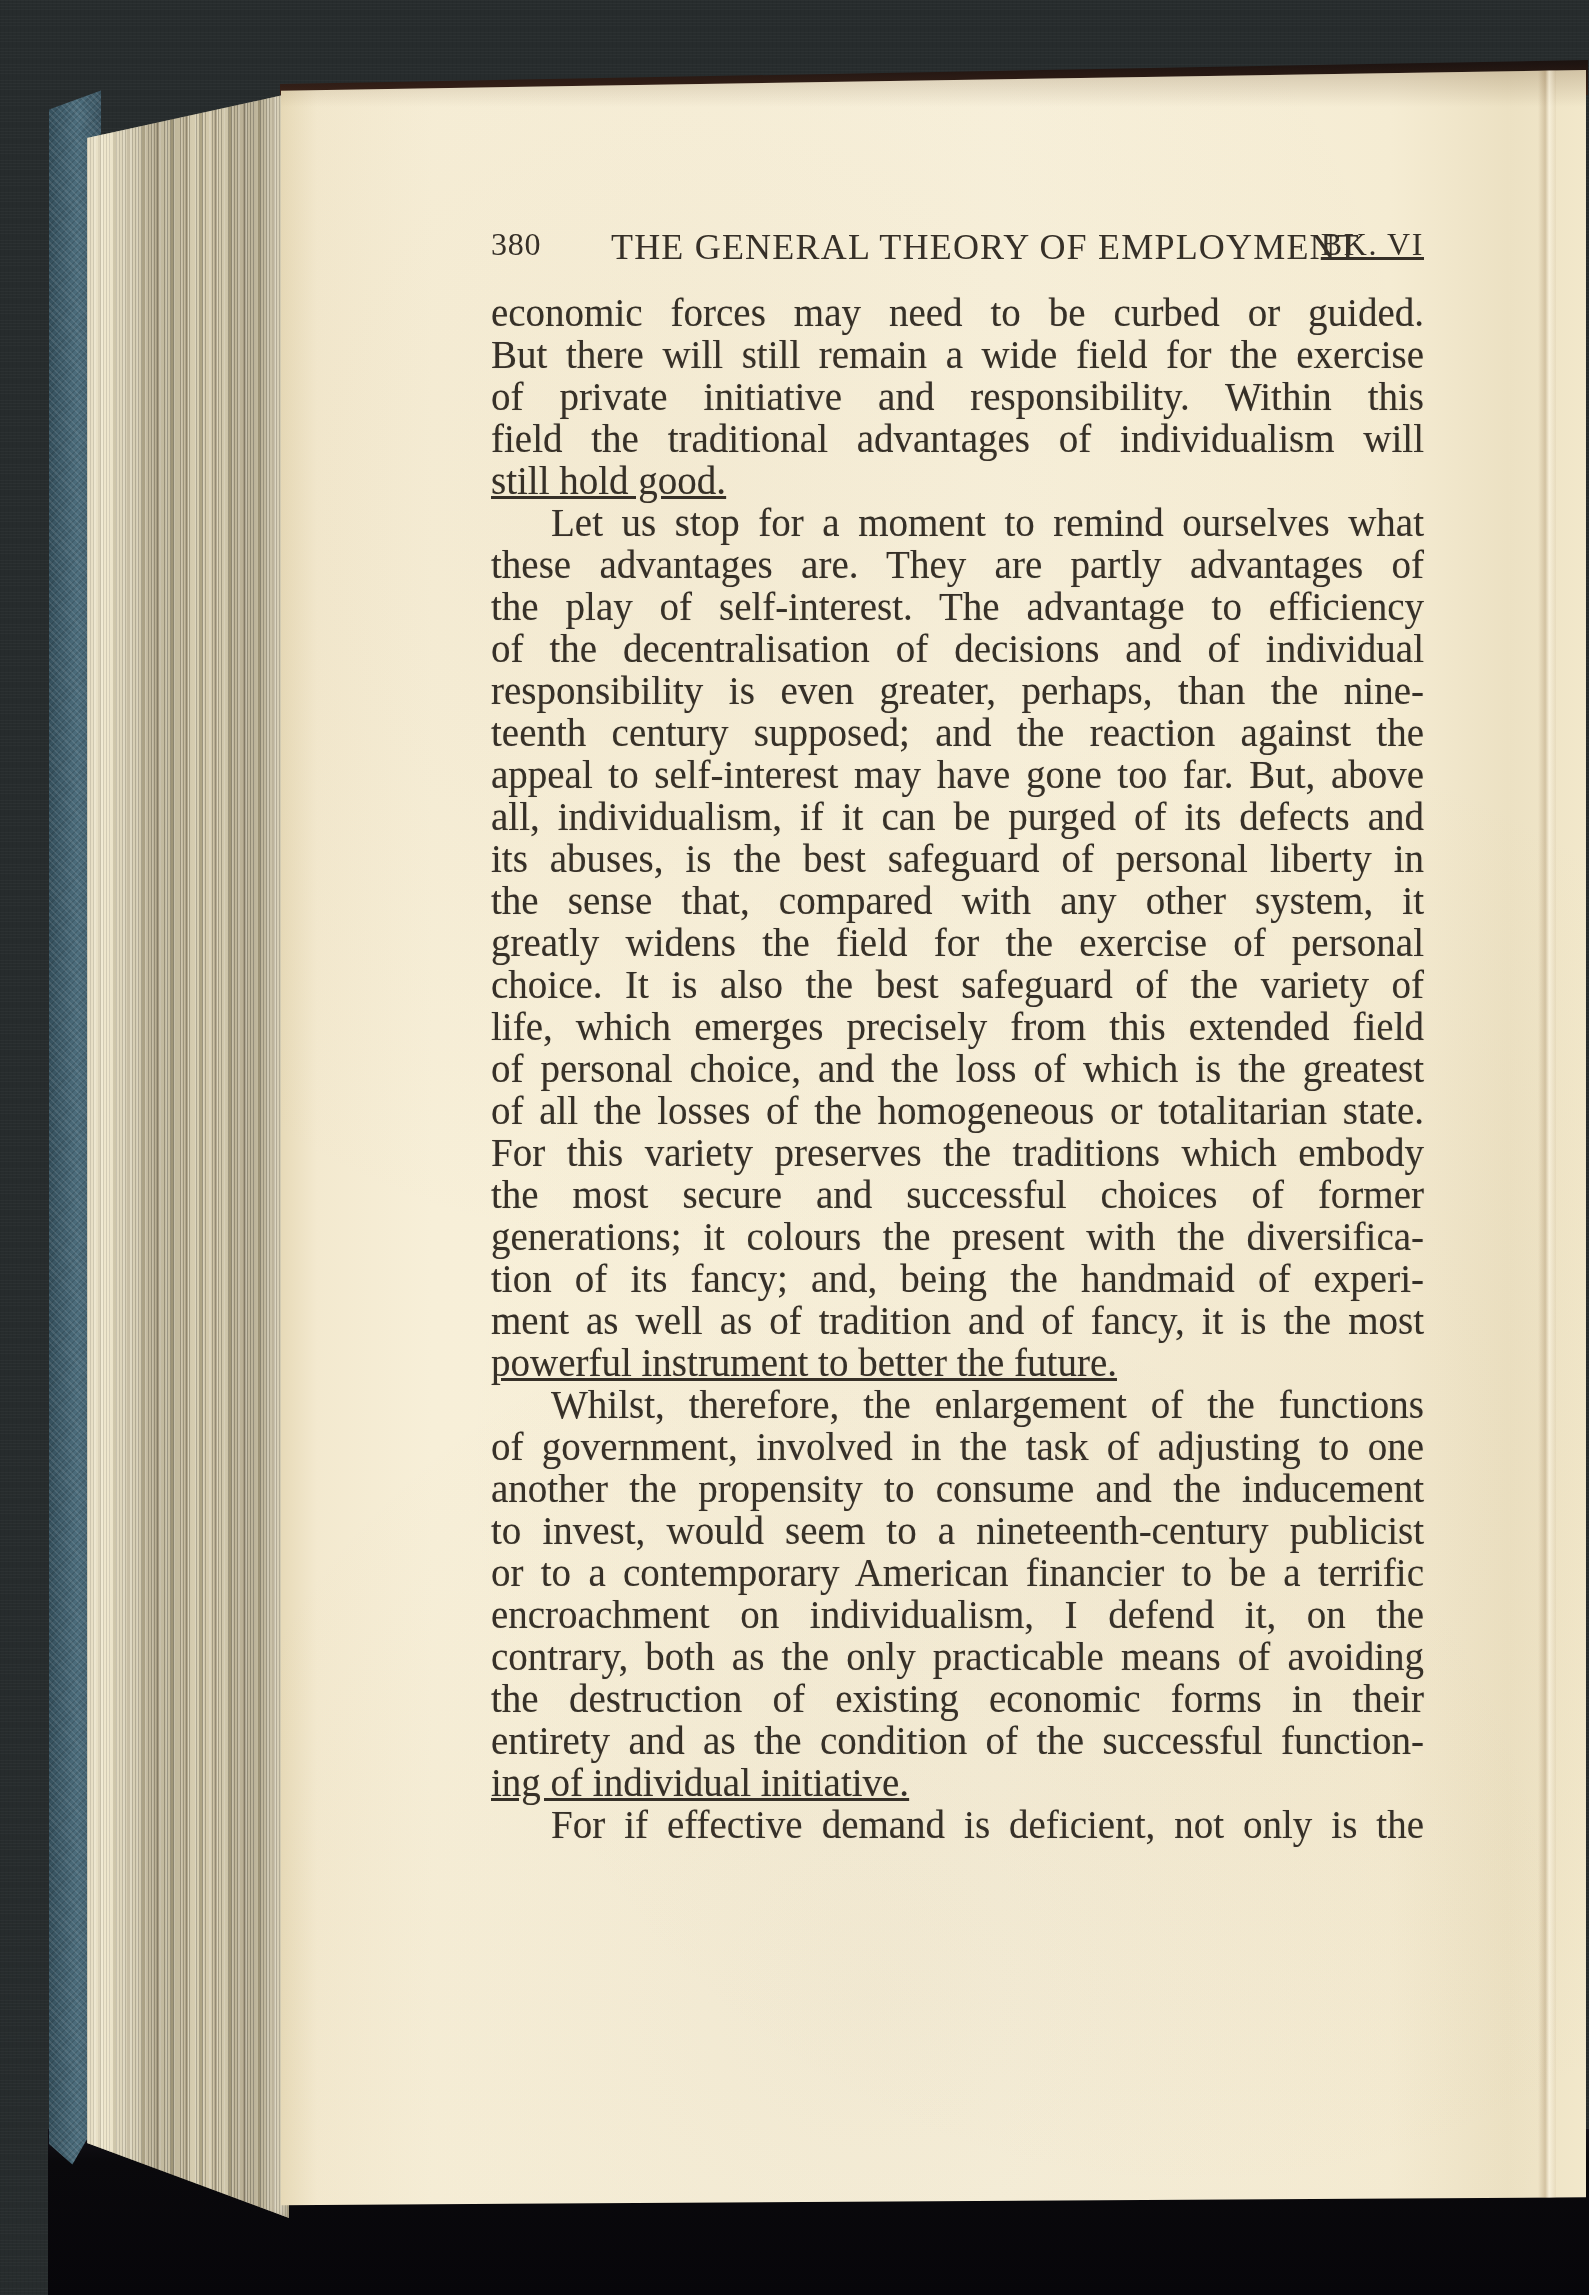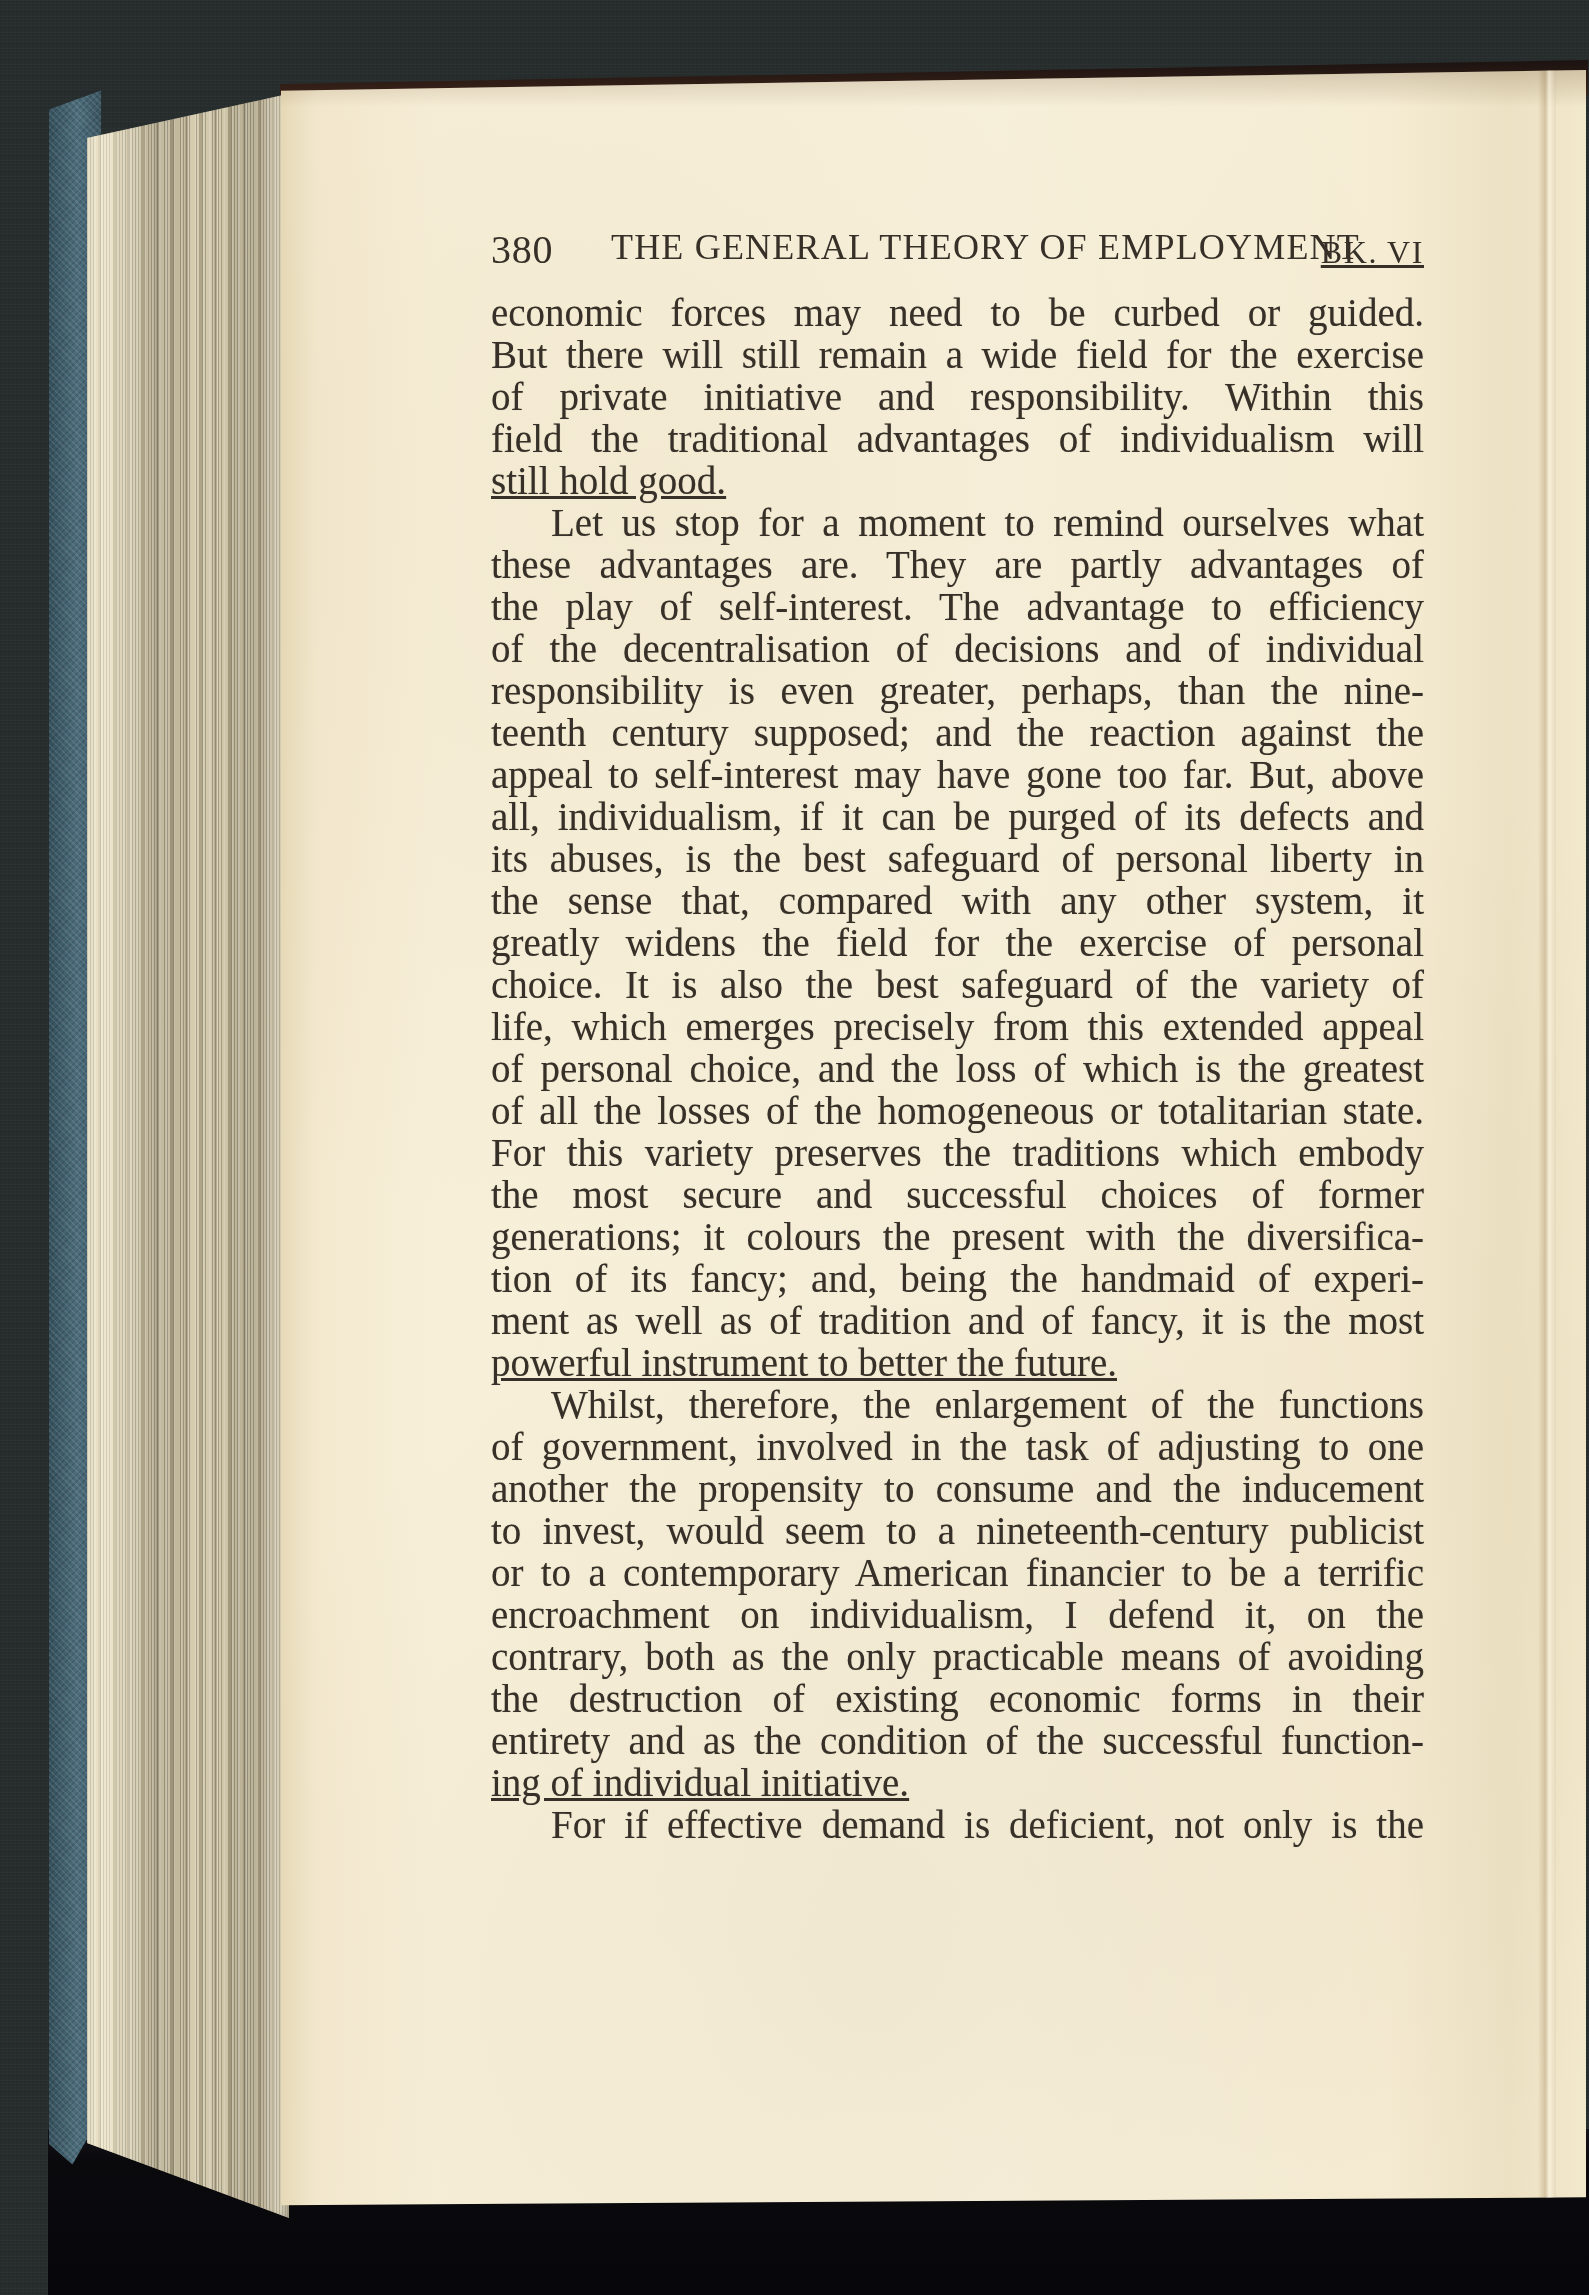--- a/index.html
+++ b/index.html
@@ -63,21 +63,21 @@
       radial-gradient(circle at 30% 20%, rgba(160,120,60,.05), transparent 40%),
       radial-gradient(circle at 70% 65%, rgba(160,120,60,.05), transparent 45%),
       radial-gradient(circle at 45% 90%, rgba(120,90,40,.05), transparent 35%);
   }
   .textblock{
     position:absolute;left:210px;top:156px;width:933px;color:#363028;
   }
   .pageheader{
     position:relative;display:flex;align-items:baseline;justify-content:space-between;height:45px;
   }
-  .pagenum{font-size:40px;letter-spacing:0.8px;}
+  .pagenum{font-size:32px;letter-spacing:0.8px;}
   .runtitle{
     position:absolute;left:53%;transform:translateX(-50%);
     font-size:36px;letter-spacing:1.2px;white-space:nowrap;
   }
   .bkmark{font-size:32px;letter-spacing:1.6px;text-decoration:underline;}
   .bodytext{
     margin-top:20.7px;font-size:39px;line-height:42px;
     text-shadow:0 0 0.8px rgba(70,58,44,.35);
   }
   .line{text-align:justify;text-align-last:justify;}
@@ -117,21 +117,21 @@
             <div class="line">the play of self-interest. The advantage to efficiency</div>
             <div class="line">of the decentralisation of decisions and of individual</div>
             <div class="line">responsibility is even greater, perhaps, than the nine-</div>
             <div class="line">teenth century supposed; and the reaction against the</div>
             <div class="line">appeal to self-interest may have gone too far. But, above</div>
             <div class="line">all, individualism, if it can be purged of its defects and</div>
             <div class="line">its abuses, is the best safeguard of personal liberty in</div>
             <div class="line">the sense that, compared with any other system, it</div>
             <div class="line">greatly widens the field for the exercise of personal</div>
             <div class="line">choice. It is also the best safeguard of the variety of</div>
-            <div class="line">life, which emerges precisely from this extended appeal</div>
+            <div class="line">life, which emerges precisely from this extended field</div>
             <div class="line">of personal choice, and the loss of which is the greatest</div>
             <div class="line">of all the losses of the homogeneous or totalitarian state.</div>
             <div class="line">For this variety preserves the traditions which embody</div>
             <div class="line">the most secure and successful choices of former</div>
             <div class="line">generations; it colours the present with the diversifica-</div>
             <div class="line">tion of its fancy; and, being the handmaid of experi-</div>
             <div class="line">ment as well as of tradition and of fancy, it is the most</div>
             <div class="line lastline">powerful instrument to better the future.</div>
           </div>
           <div class="para indent">

